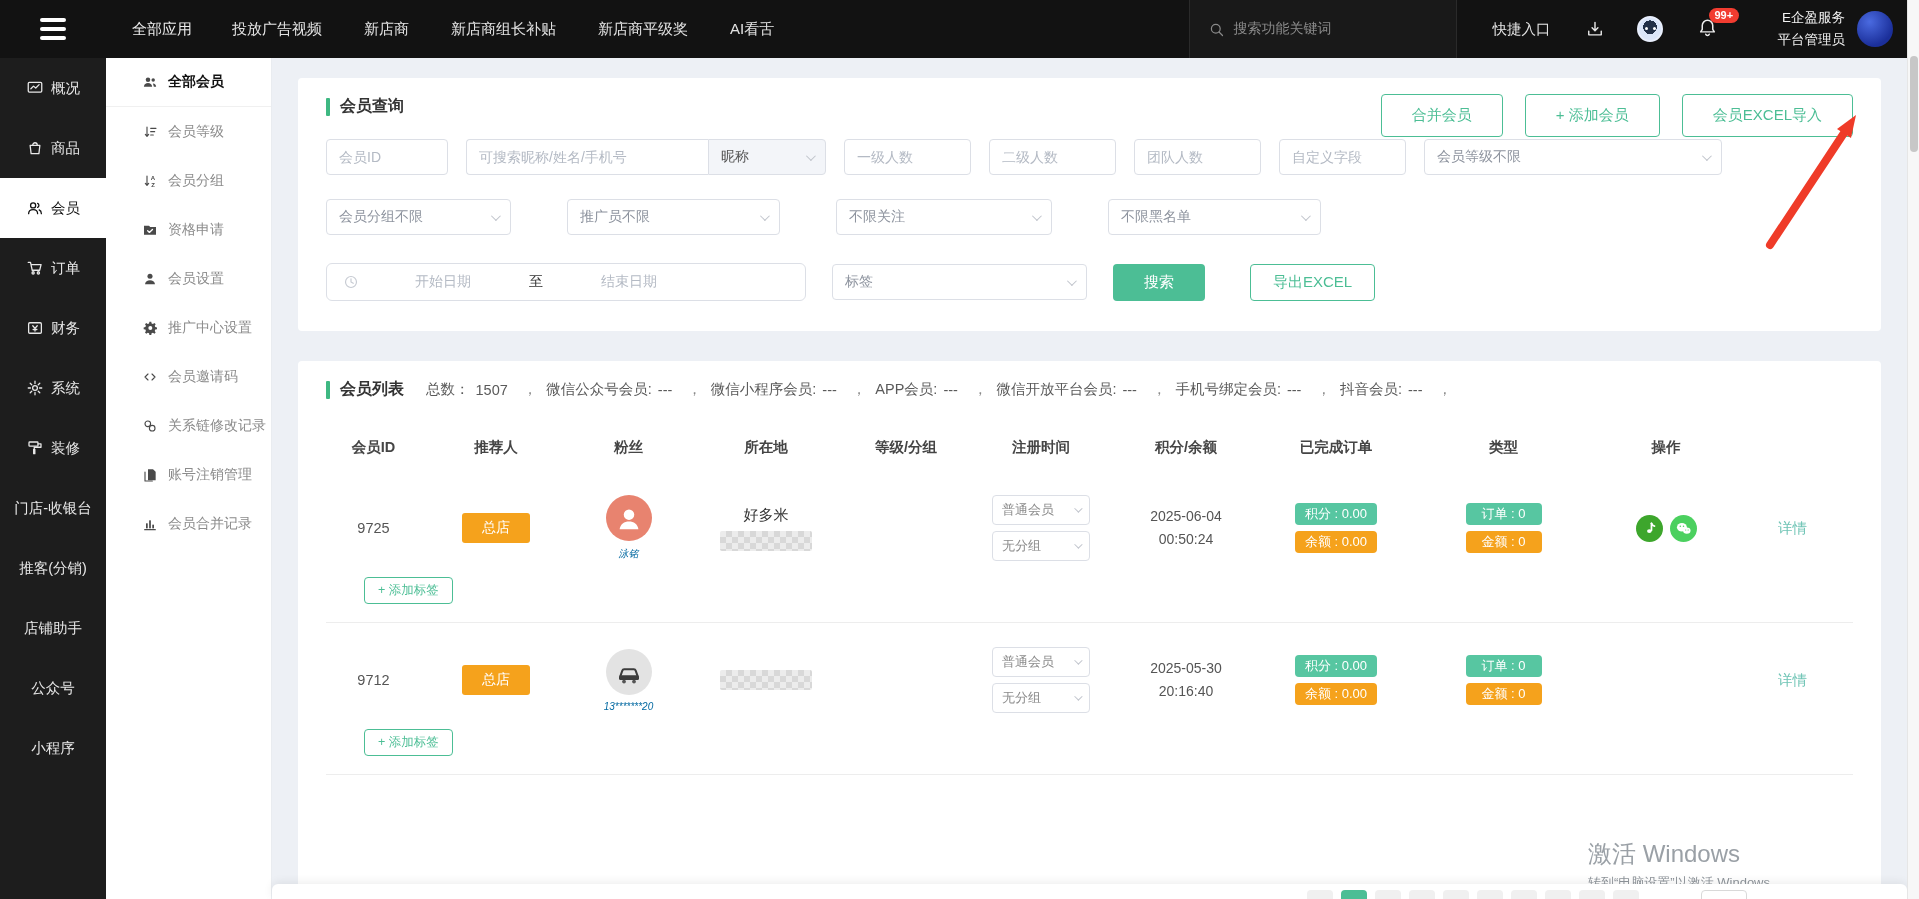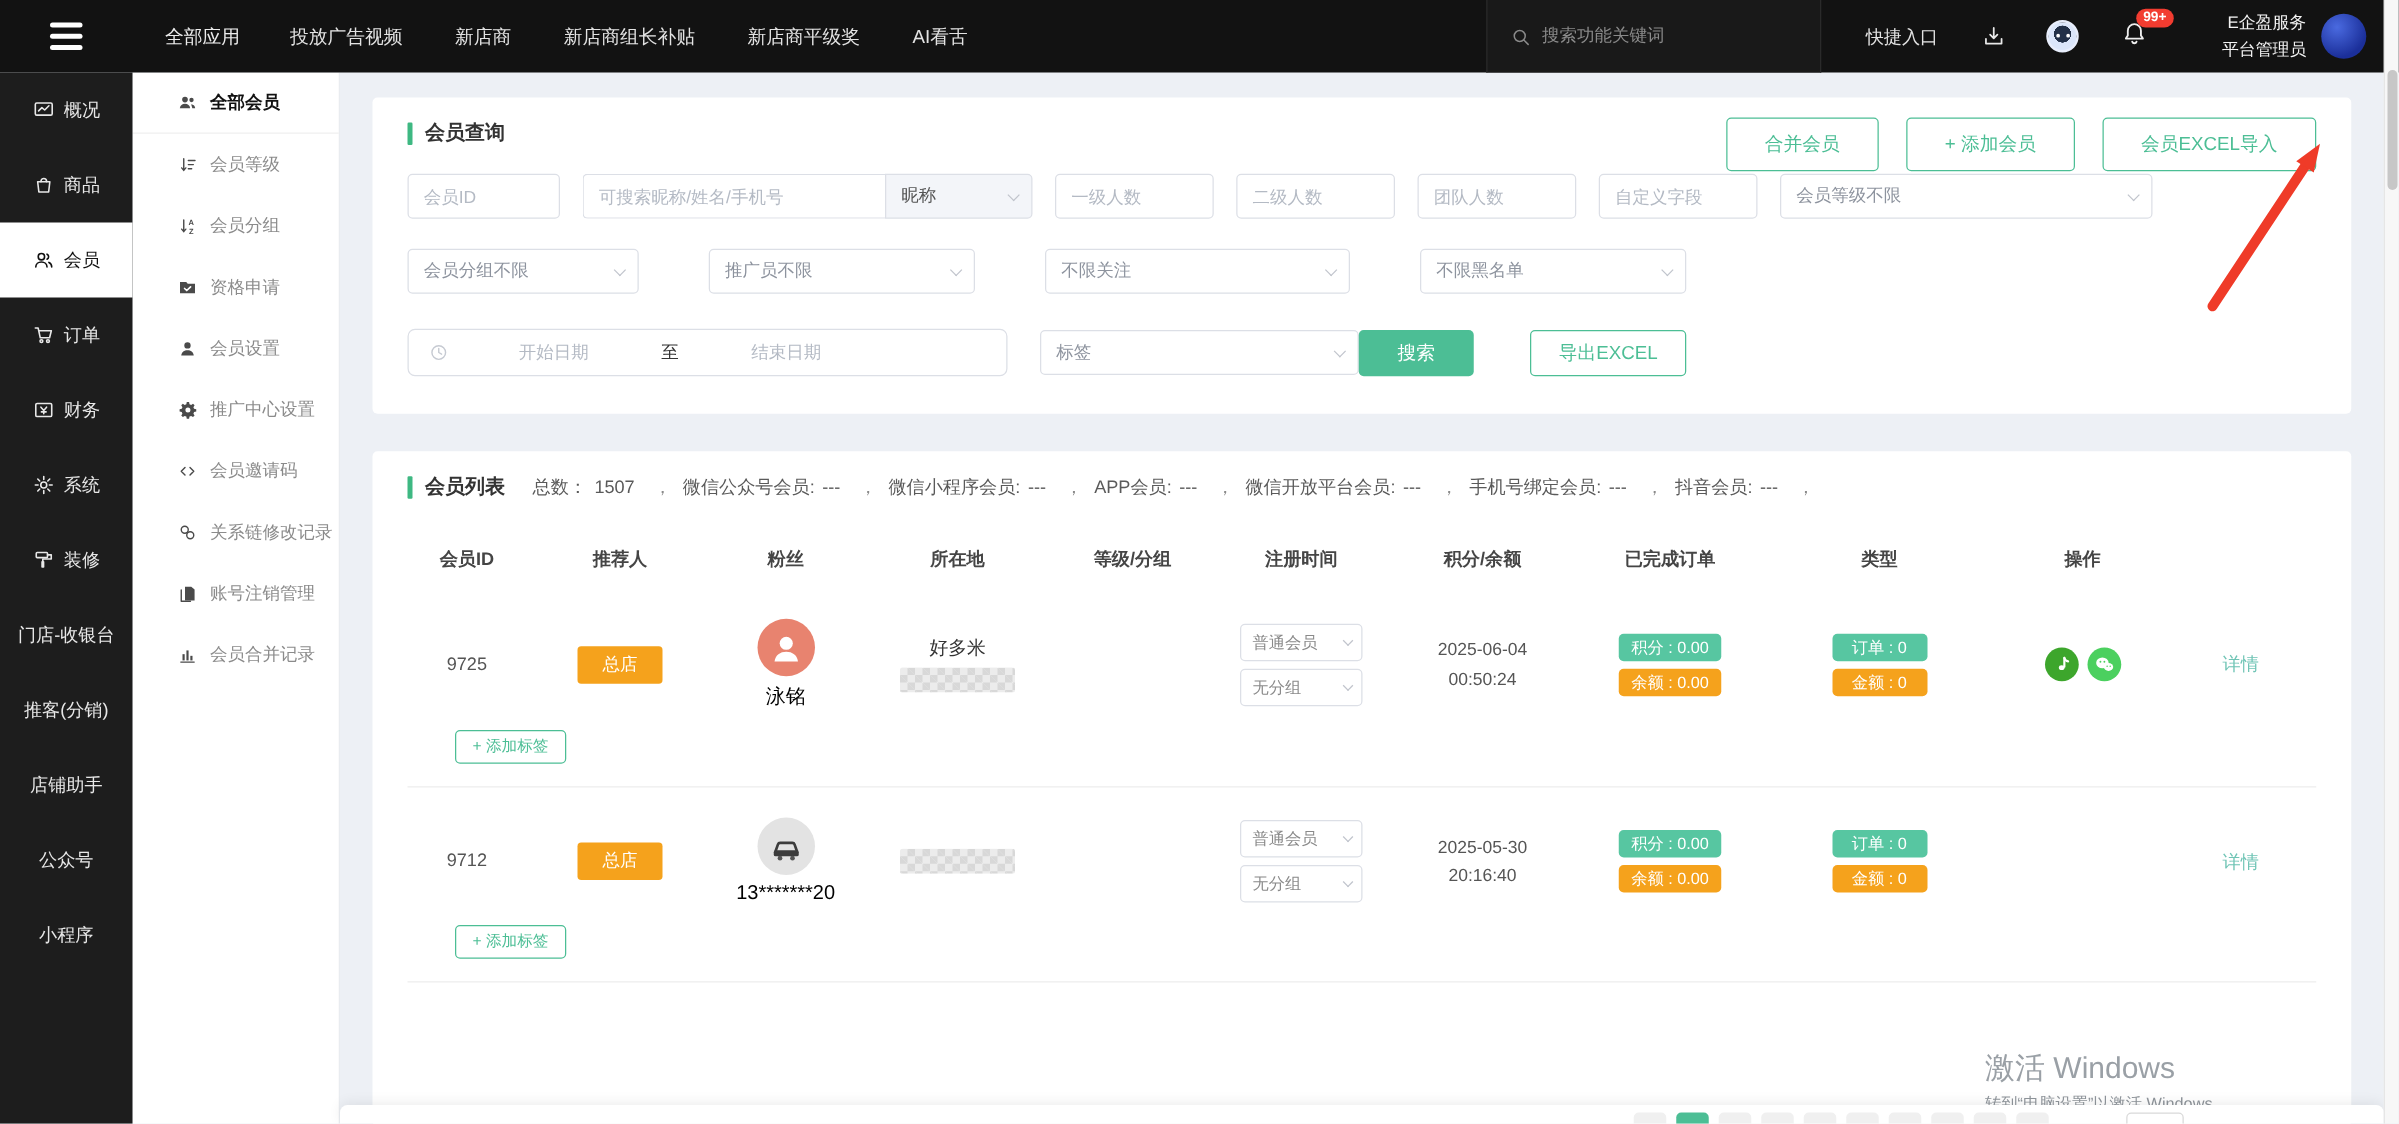--- a/index.html
+++ b/index.html
@@ -54,39 +54,39 @@
   .ipt { height:36px; border:1px solid #dcdfe6; border-radius:4px; background:#fff; font-size:14px; color:#333; padding:0 12px; font-family:inherit; outline:none; }
   .ipt::placeholder { color:#b4bac4; }
   .sel { height:36px; border:1px solid #dcdfe6; border-radius:4px; background:#fff; display:flex; align-items:center; justify-content:space-between; padding:0 12px; color:#8d939e; font-size:14px; cursor:pointer; }
   .chev { width:7px; height:7px; border-right:1.5px solid #c0c4cc; border-bottom:1.5px solid #c0c4cc; transform:rotate(45deg) translateY(-2px); flex:none; }
   .grp { display:flex; }
   .grp .ipt { border-radius:4px 0 0 4px; border-right:none; }
   .grp .sel { border-radius:0 4px 4px 0; background:#f3f5f9; }
   .datebox { width:480px; height:38px; border:1px solid #dcdfe6; border-radius:6px; background:#fff; display:flex; align-items:center; padding:0 16px; color:#b4bac4; font-size:14px; cursor:pointer; }
   .datebox .clk { color:#c6cad2; margin-right:56px; }
   .datebox .sep { color:#333; margin:0 58px; }
-  .btn-search { height:37px; width:92px; background:#4cbe95; color:#fff; border:none; border-radius:4px; font-size:15px; cursor:pointer; font-family:inherit; }
+  .btn-search { height:37px; width:92px; background:#4cbe95; color:#fff; border:none; border-radius:4px; font-size:15px; margin-left:26px; cursor:pointer; font-family:inherit; }
   .btn-export { height:37px; padding:0 22px; margin-left:45px; }
 
   .lcard { margin-top:30px; padding:18px 28px; min-height:540px; }
   .list-head { display:flex; align-items:center; }
   .stats { margin-left:22px; font-size:14.5px; color:#5a5a5a; display:flex; align-items:center; flex-wrap:nowrap; }
   .stats .v { margin:0 6px; }
   .stats .sp { margin:0 9px; color:#8a8a8a; }
   .mtable { margin-top:26px; }
   .gridrow { display:grid; grid-template-columns:95px 150px 115px 160px 120px 150px 140px 160px 175px 150px 103px; align-items:center; }
   .thead > div { text-align:center; font-size:14.5px; font-weight:bold; color:#454545; padding:12px 0 14px; }
   .mrow { padding-top:24px; }
   .cell { display:flex; flex-direction:column; align-items:center; justify-content:center; gap:6px; font-size:14px; color:#555; }
   .rid { font-size:14.5px; color:#555; }
   .refbtn { width:68px; height:30px; background:#f5a21c; color:#fff; border:none; border-radius:3px; font-size:14px; cursor:pointer; font-family:inherit; }
   .avatar-c { width:46px; height:46px; border-radius:50%; display:flex; align-items:center; justify-content:center; overflow:hidden; }
   .avatar-person { background:#e8836f; color:#fff; }
   .avatar-car { background:#e3e3e3; color:#3c3c3c; }
-  .fanlab { font-size:16px; color:#000000; }
+  .fanlab { font-size:10px; color:#0369a1;font-style:italic; }
   .mname { font-size:15px; color:#333; }
   .maskblk { width:92px; height:20px; border-radius:2px;
     background-image:linear-gradient(45deg,#d8d8d8 25%,transparent 25%,transparent 75%,#d8d8d8 75%),
                      linear-gradient(45deg,#d8d8d8 25%,#ececec 25%,#ececec 75%,#d8d8d8 75%);
     background-size:12px 12px; background-position:0 0,6px 6px; }
   .ssel { width:98px; height:30px; border:1px solid #dcdfe6; border-radius:4px; background:#fff; display:flex; align-items:center; justify-content:space-between; padding:0 9px; font-size:13px; color:#8a8a8a; cursor:pointer; }
   .ssel .chev { width:6px; height:6px; }
   .regt { font-size:14px; color:#555; line-height:1.65; text-align:center; }
   .bdg { height:22px; min-width:76px; border-radius:4px; color:#fff; font-size:13px; display:inline-flex; align-items:center; justify-content:center; padding:0 10px; }
   .bdg.teal { background:#57c6a1; } .bdg.org { background:#f5a21c; }
@@ -383,21 +383,21 @@
       </div>
     <div class="frow frow2" id="frow2">
         <div class="sel" style="width: 185px;">
           <span>会员分组不限</span>
           <span class="chev"></span>
         </div>
         <div class="sel" style="width: 213px;">
           <span>推广员不限</span>
           <span class="chev"></span>
         </div>
-        <div class="sel" style="width: 244px;">
+        <div class="sel" style="width: 216px;">
           <span>不限关注</span>
           <span class="chev"></span>
         </div>
         <div class="sel" style="width: 213px;">
           <span>不限黑名单</span>
           <span class="chev"></span>
         </div>
       </div>
     <div class="frow frow3">
       <div class="datebox">

